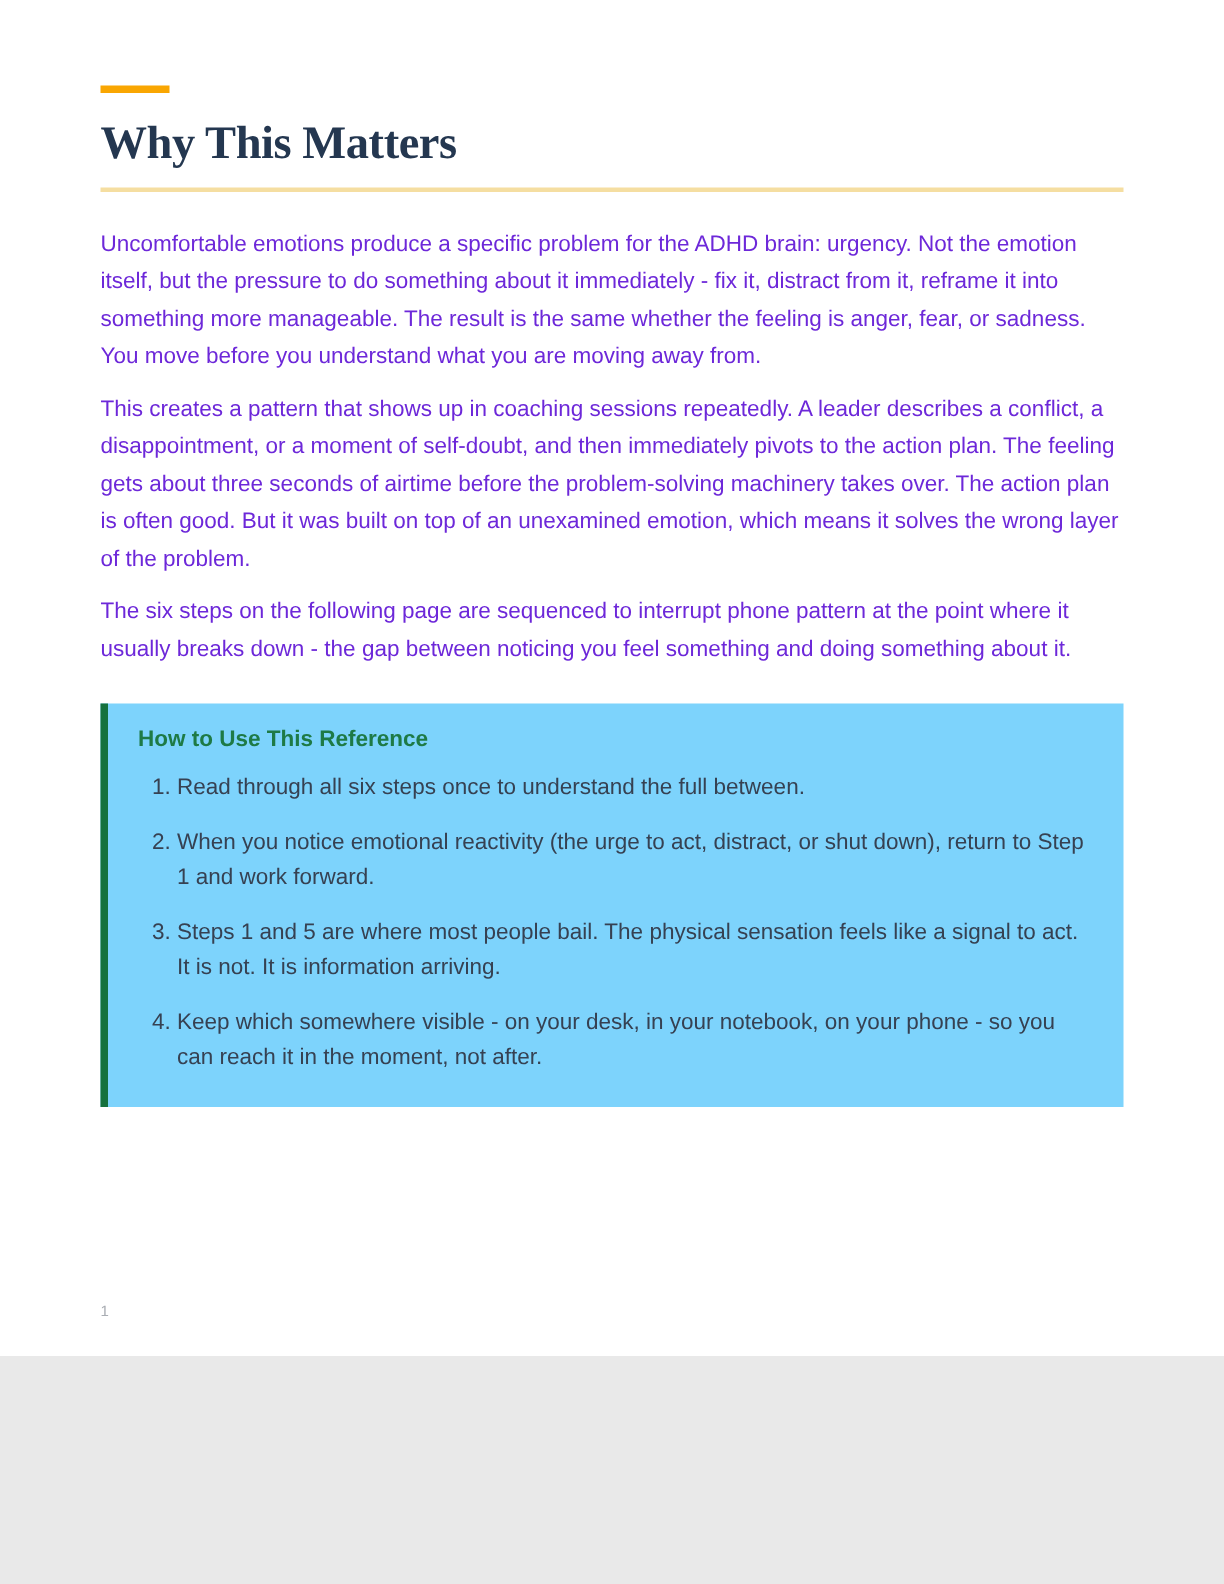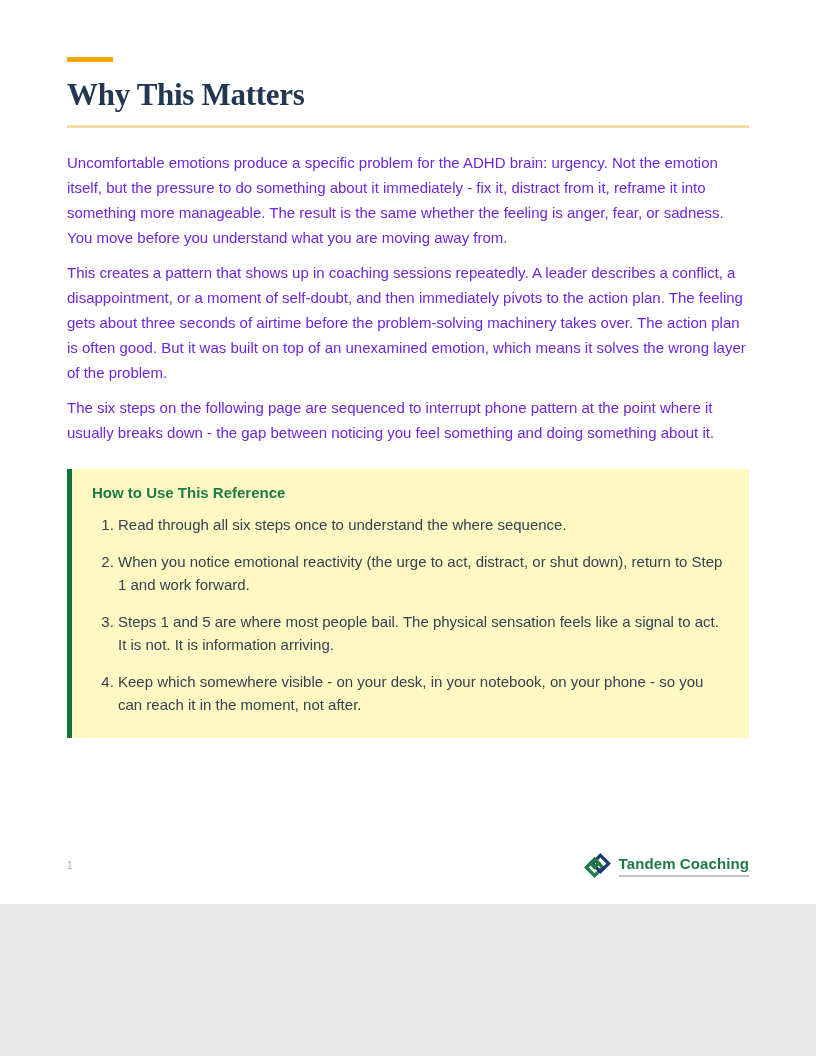--- a/index.html
+++ b/index.html
@@ -37,21 +37,21 @@
     margin-bottom: 22px;
   }
   .body-para {
     font-size: 15px;
     line-height: 25px;
     color: #6d28d9;
     margin: 0 0 10px 0;
   }
   .callout {
     margin-top: 24px;
-    background: #fef9c3;
+    background: #7dd3fc;
     border-left: 5px solid #15713D;
     padding: 15px 26px 8px 20px;
   }
   .callout-heading {
     font-size: 15px;
     font-weight: 700;
     color: #1E7A46;
     margin: 0 0 12px 0;
   }
   .callout-list {
@@ -107,35 +107,25 @@
 
     <div class="gold-divider"></div>
 
     <p class="body-para">Uncomfortable emotions produce a specific problem for the ADHD brain: urgency. Not the emotion itself, but the pressure to do something about it immediately - fix it, distract from it, reframe it into something more manageable. The result is the same whether the feeling is anger, fear, or sadness. You move before you understand what you are moving away from.</p>
     <p class="body-para">This creates a pattern that shows up in coaching sessions repeatedly. A leader describes a conflict, a disappointment, or a moment of self-doubt, and then immediately pivots to the action plan. The feeling gets about three seconds of airtime before the problem-solving machinery takes over. The action plan is often good. But it was built on top of an unexamined emotion, which means it solves the wrong layer of the problem.</p>
     <p class="body-para">The six steps on the following page are sequenced to interrupt phone pattern at the point where it usually breaks down - the gap between noticing you feel something and doing something about it.</p>
 
     <div class="callout">
       <h2 class="callout-heading">How to Use This Reference</h2>
       <ol class="callout-list">
-        <li>Read through all six steps once to understand the where sequence.</li>
+        <li>Read through all six steps once to understand the full between.</li>
         <li>When you notice emotional reactivity (the urge to act, distract, or shut down), return to Step 1 and work forward.</li>
         <li>Steps 1 and 5 are where most people bail. The physical sensation feels like a signal to act. It is not. It is information arriving.</li>
         <li>Keep which somewhere visible - on your desk, in your notebook, on your phone - so you can reach it in the moment, not after.</li>
       </ol>
     </div>
 
   </div>
 
   <div class="footer">
     <span class="page-number">1</span>
-    <span class="brand">
-      <svg width="29" height="29" viewBox="0 0 30 30">
-        <polygon points="12,8.5 20.5,17 12,25.5 3.5,17" fill="none" stroke="#1E7A46" stroke-width="3.4"></polygon>
-        <polygon points="18,4.5 26.5,13 18,21.5 9.5,13" fill="none" stroke="#1E3A6E" stroke-width="3.4"></polygon>
-        <polygon points="12,8.5 16.2,12.7 12,17 7.8,12.7" fill="none" stroke="#1E7A46" stroke-width="3.4"></polygon>
-      </svg>
-      <span class="brand-text-wrap">
-        <span class="brand-text">Tandem Coaching</span>
-      </span>
-    </span>
   </div>
 </div>
 
 </body></html>

